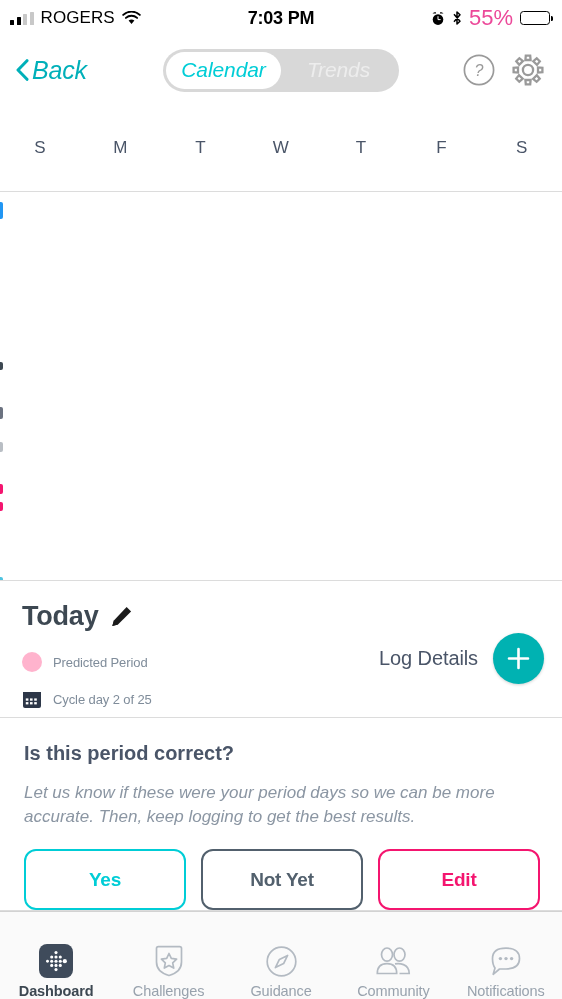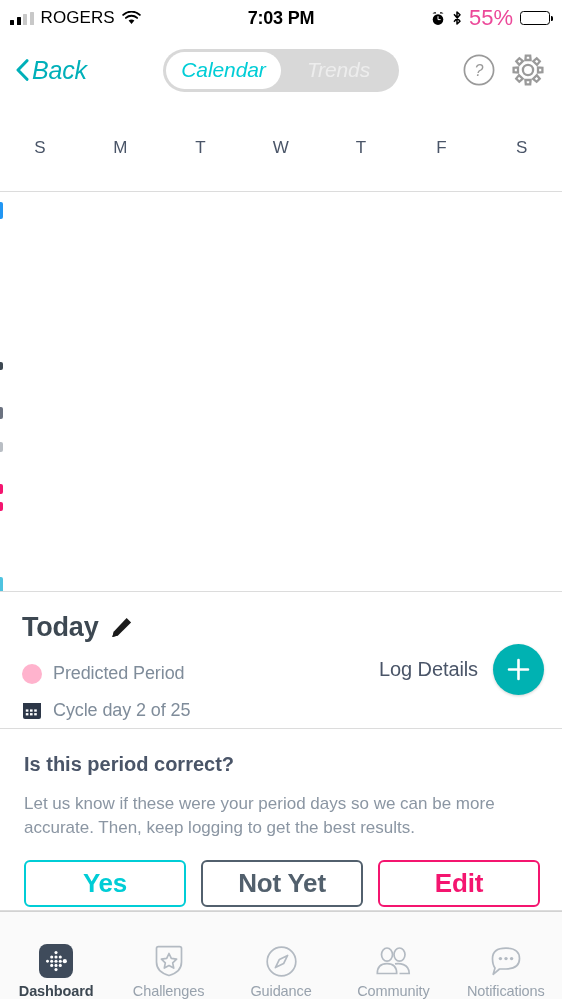--- a/index.html
+++ b/index.html
@@ -146,47 +146,47 @@
     display: flex;
     background: #fff;
     border-bottom: 1px solid #dcdcdc;
     position: relative;
   }
   .today-left { display: flex; flex-direction: column; gap: 8px; }
   .today-title-row { display: flex; align-items: center; gap: 11px; margin-bottom: 8px; }
   .today-title { font-size: 27px; font-weight: bold; color: #3d4852; letter-spacing: -0.2px; }
   .today-line { display: flex; align-items: center; gap: 11px; height: 29px; }
   .dot-pink { width: 20px; height: 20px; border-radius: 50%; background: #ffb3cd; flex: 0 0 20px; }
-  .today-sub { font-size: 18px; color: #7f8c9a; letter-spacing: -0.1px; }
+  .today-sub { font-size: 13px; color: #7f8c9a; letter-spacing: -0.1px; }
   .today-right {
     margin-left: auto; display: flex; align-items: center; gap: 15px;
     align-self: flex-start; margin-top: 32px;
   }
   .log-details { font-size: 20px; color: #4a5568; cursor: pointer; letter-spacing: -0.1px; }
   .fab {
     width: 51px; height: 51px; border-radius: 50%;
     background: #00b2b2; display: flex; align-items: center; justify-content: center;
     cursor: pointer; box-shadow: 0 1px 3px rgba(0,0,0,0.18);
   }
 
   
   .confirm {
     flex: 0 0 182px;
     padding: 24px 22px 0 24px;
     background: #fff;
     border-bottom: 1px solid #dcdcdc;
     display: flex; flex-direction: column;
   }
   .confirm-title { font-size: 20px; font-weight: bold; color: #4a5568; margin-bottom: 16px; }
-  .confirm-body { font-size: 17px; line-height: 1.42; color: #8b96a3; max-width: 495px; }
+  .confirm-body { font-size: 17px; line-height: 1.42; color: #8b96a3; max-width: 495px; font-style: italic; }
   .btn-row { display: flex; gap: 15px; margin-top: 20px; }
   .btn {
-    flex: 1; height: 47px; border-radius: 6px;
+    flex: 1; height: 61px; border-radius: 12px;
     background: #fff; display: flex; align-items: center; justify-content: center;
-    font-size: 26px; font-weight: bold; cursor: pointer;
+    font-size: 19px; font-weight: bold; cursor: pointer;
     letter-spacing: -0.2px;
   }
   .btn-yes { border: 2px solid #00cdd6; color: #00cdd6; }
   .btn-notyet { border: 2px solid #52606d; color: #52606d; }
   .btn-edit { border: 2px solid #f4156f; color: #f4156f; }
 
   
   .tabbar {
     flex: 0 0 77px;
     display: flex;

